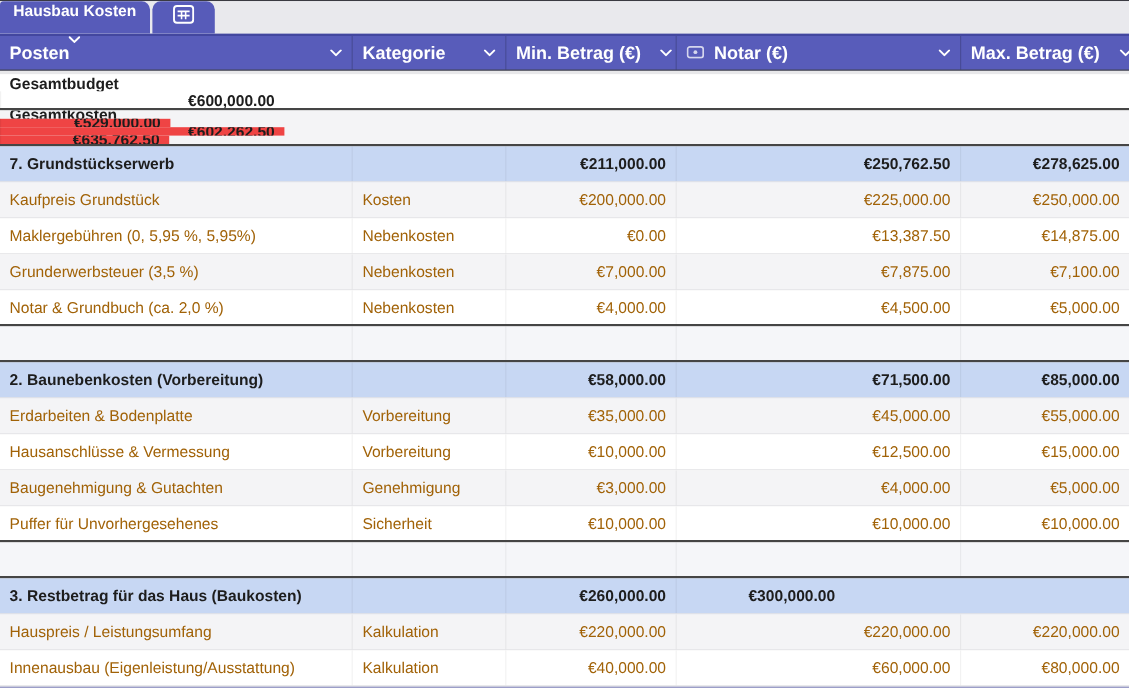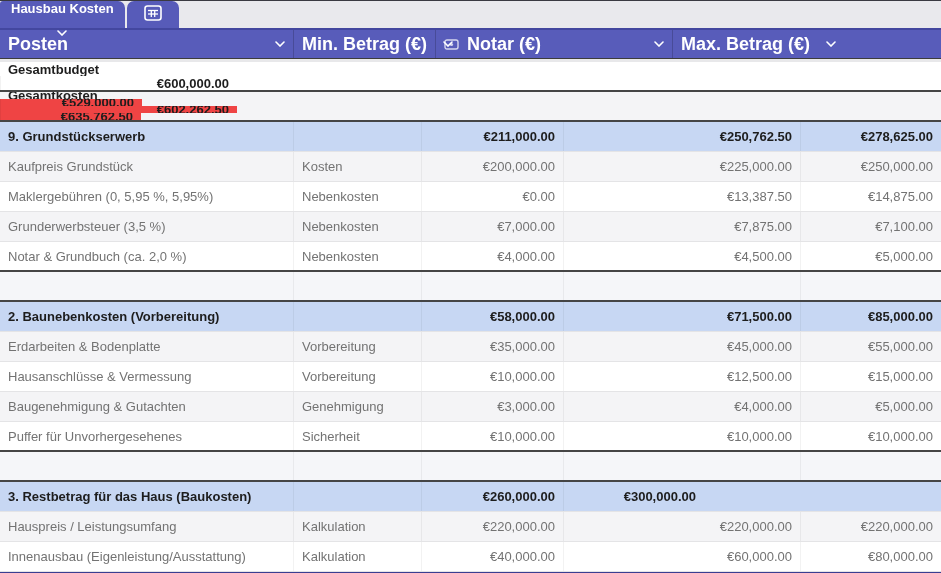--- a/index.html
+++ b/index.html
@@ -13,39 +13,39 @@
   .tab { background:#575bb9; color:#fff; display:flex; align-items:center;
          cursor:pointer; }
   .tab-main { padding:0 11px; gap:14px; font-size:13px; font-weight:bold;
               border-radius:3px 7px 0 0;flex-direction:column; }
   .tab-icon-only { width:52px; justify-content:center; margin-left:2px;
                    border-radius:7px 7px 0 0; }
   .tab-divider { height:2px; background:#43479f; }
 
   
   .header-row { height:29px; background:#585cba; display:flex; color:#fff;
-                font-size:18px; font-weight:bold;
+                font-size:15px; font-weight:bold;
                 border-bottom:1px solid #3c3c3c; }
   .hcell { display:flex; align-items:center; padding:0 8px; gap:8px; }
   .hcell + .hcell { border-left:1px solid rgba(0,0,0,0.18); }
   .hcell .hlabel { white-space:nowrap; }
   .hcell .spring { flex:1; }
   .header-gap { height:3px; background:#e8e8ea; }
 
   
   .col-posten   { width:293px; }
   .col-kategorie{ width:128px; }
   .col-min      { width:142px; }
   .col-betrag   { width:237px; }
   .col-max      { width:141px; }
 
   
   .table-body { border-bottom:3px solid #3a3e91; }
   .row { height:30px; display:flex; background:#fff; font-size:13px;
-         color:#737373; border-bottom:1px solid #e4e4e6; }
+         color:#a16207; border-bottom:1px solid #e4e4e6; }
   .row.alt { background:#f4f4f6; }
   .row.section { background:#c7d7f3; font-weight:bold; color:#1d1d1d; }
   .row.total, .row.total-alert { font-weight:bold; color:#1d1d1d;flex-direction:column; }
   .row.spacer { background:#f5f6f9; }
   .row.dark-bottom { border-bottom:2px solid #454545; }
   .cell { display:flex; align-items:center; padding:0 8px; overflow:hidden;
           white-space:nowrap; }
   .cell + .cell { border-left:1px solid rgba(0,0,0,0.05); }
   .cell.num { justify-content:flex-end; }
   .cell.pink { background:#ef4444; }
@@ -83,20 +83,29 @@
   <div class="header-row">
       <div class="hcell col-posten">
         <span class="hlabel">Posten</span>
         <span class="spring"></span>
         <span class="chev">
           <svg width="10" height="6" viewBox="0 0 10 6">
             <path d="M1 1 L5 5 L9 1" stroke="#fff" stroke-width="1.6" fill="none" stroke-linecap="round"></path>
           </svg>
         </span>
       </div>
+      <div class="hcell col-kategorie">
+        <span class="hlabel">Kategorie</span>
+        <span class="spring"></span>
+        <span class="chev">
+          <svg width="10" height="6" viewBox="0 0 10 6">
+            <path d="M1 1 L5 5 L9 1" stroke="#fff" stroke-width="1.6" fill="none" stroke-linecap="round"></path>
+          </svg>
+        </span>
+      </div>
       <div class="hcell col-min">
         <span class="hlabel">Min. Betrag (€)</span>
         <span class="spring"></span>
         <span class="chev">
           <svg width="10" height="6" viewBox="0 0 10 6">
             <path d="M1 1 L5 5 L9 1" stroke="#fff" stroke-width="1.6" fill="none" stroke-linecap="round"></path>
           </svg>
         </span>
       </div>
       <div class="hcell col-betrag">
@@ -133,21 +142,21 @@
         <div class="cell col-max num"></div>
       </div>
       <div class="row total-alert alt dark-bottom">
         <div class="cell col-posten">Gesamtkosten</div>
         <div class="cell col-kategorie"></div>
         <div class="cell col-min num pink">€529,000.00</div>
         <div class="cell col-betrag num pink">€602,262.50</div>
         <div class="cell col-max num pink">€635,762.50</div>
       </div>
       <div class="row section">
-        <div class="cell col-posten">9. Grundstückserwerb</div>
+        <div class="cell col-posten">7. Grundstückserwerb</div>
         <div class="cell col-kategorie"></div>
         <div class="cell col-min num">€211,000.00</div>
         <div class="cell col-betrag num">€250,762.50</div>
         <div class="cell col-max num">€278,625.00</div>
       </div>
       <div class="row item alt">
         <div class="cell col-posten">Kaufpreis Grundstück</div>
         <div class="cell col-kategorie">Kosten</div>
         <div class="cell col-min num">€200,000.00</div>
         <div class="cell col-betrag num">€225,000.00</div>

